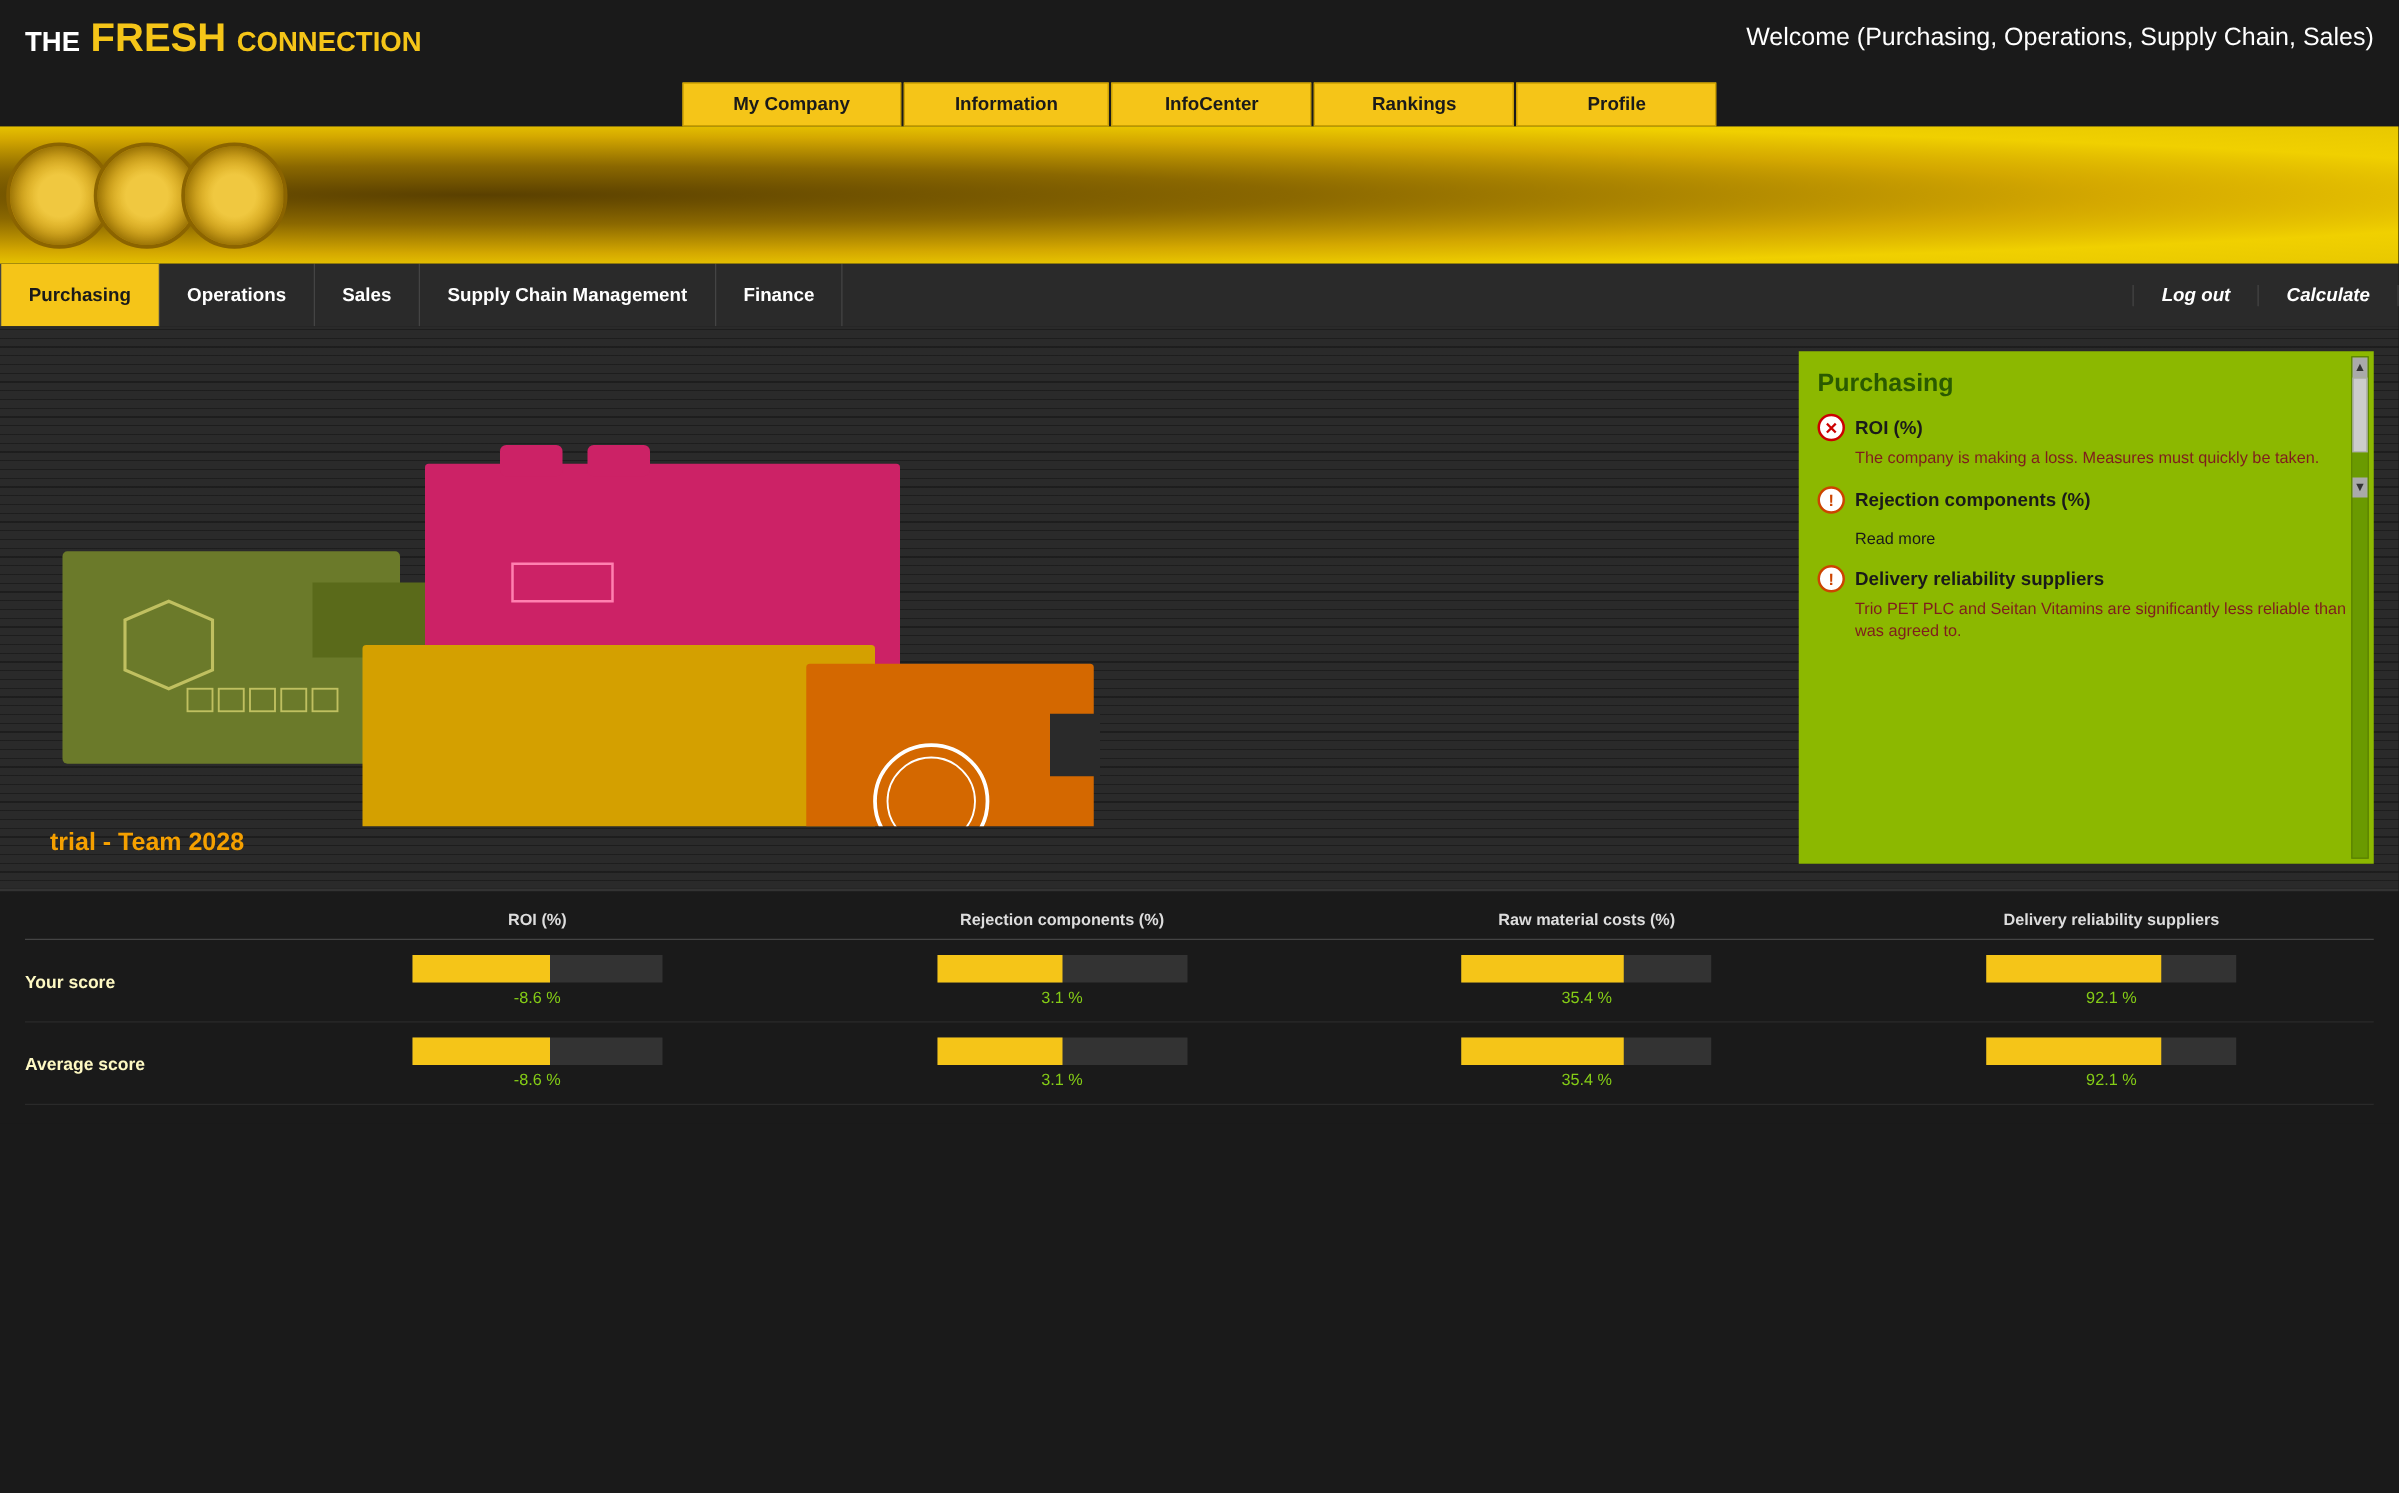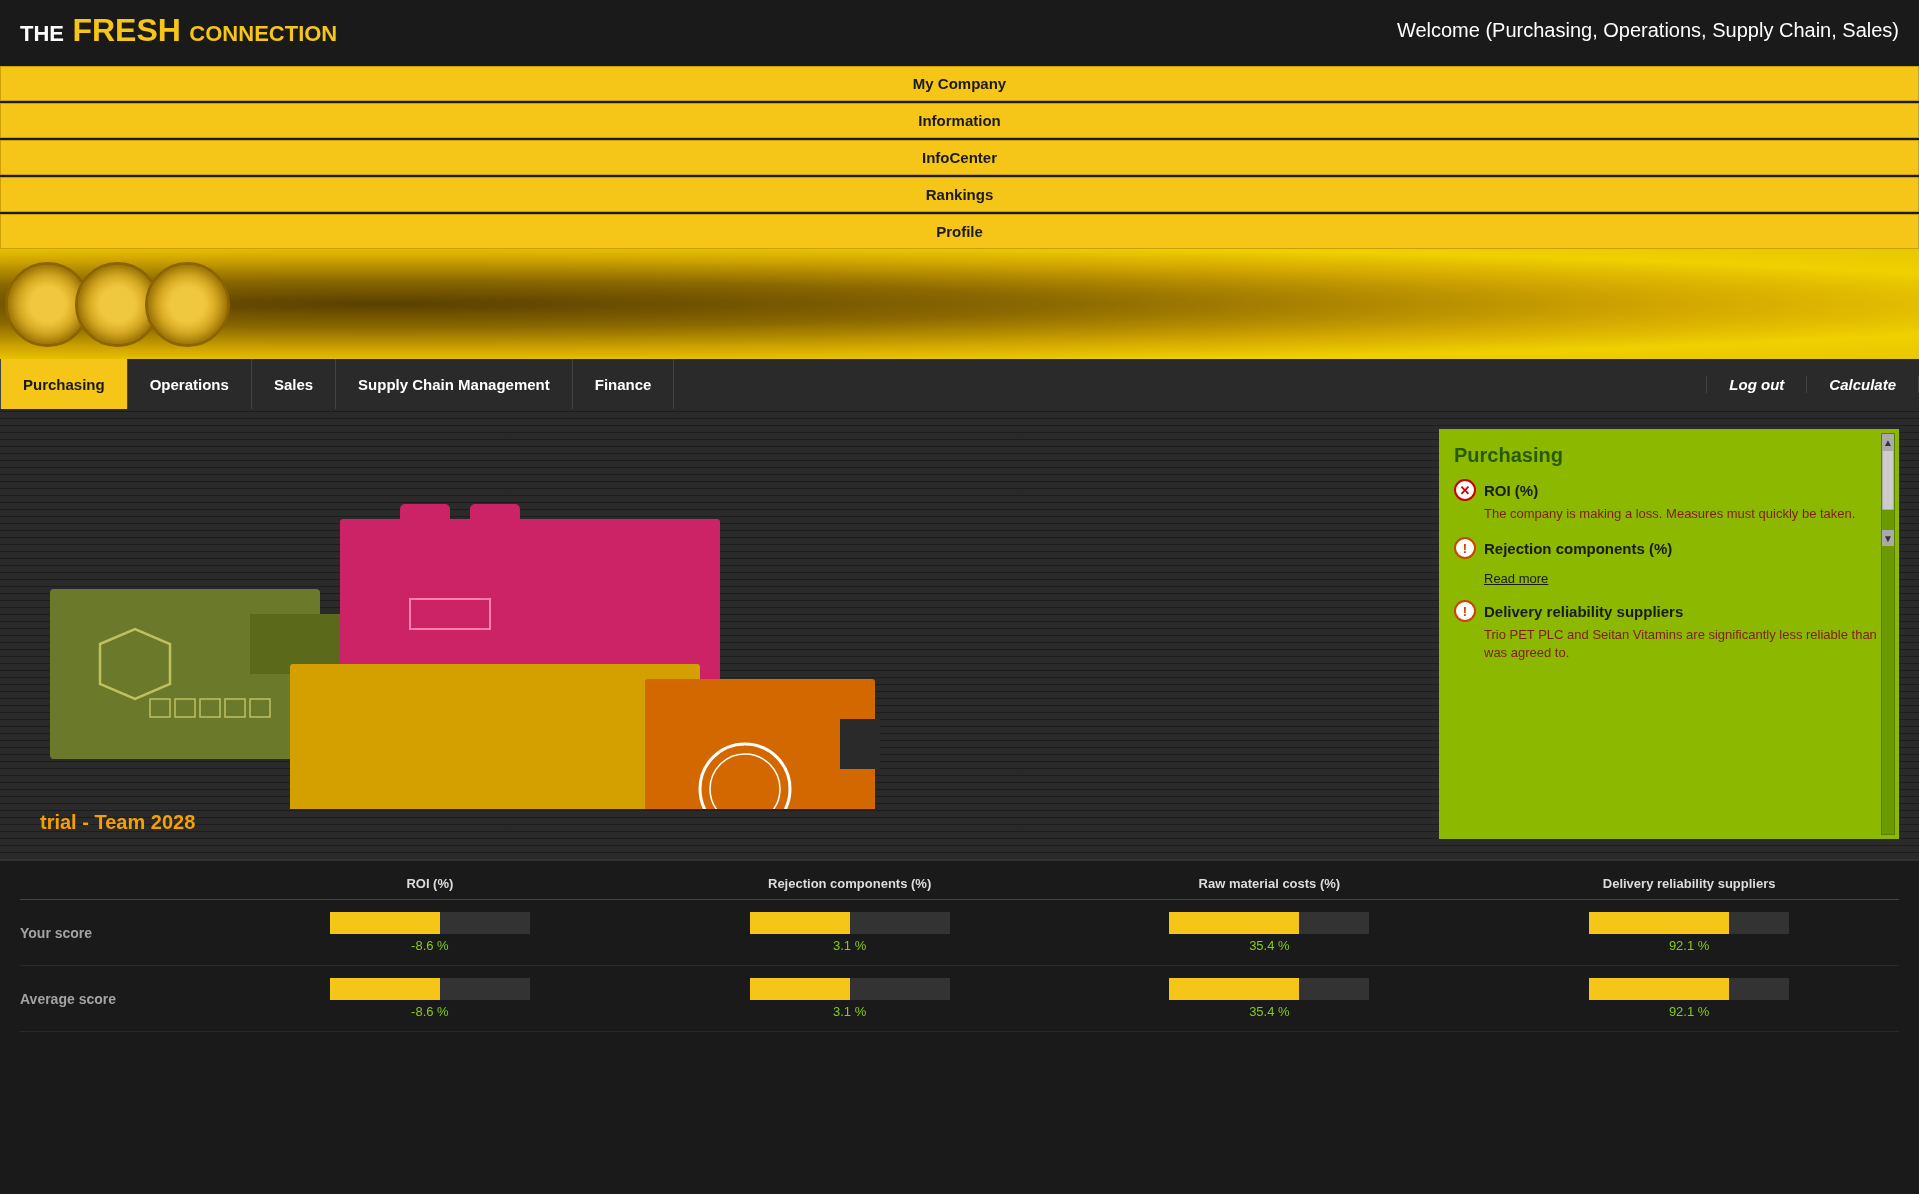--- a/index.html
+++ b/index.html
@@ -20,21 +20,20 @@
     .logo-connection { color: #f5c518; font-size: 22px; font-weight: bold; }
     .welcome-text { color: #fff; font-size: 20px; }
 
     
     .nav-tabs {
       background: #1a1a1a;
       display: flex;
       justify-content: center;
       padding: 6px 0 0 0;
       gap: 2px;
-      flex-direction: column;
     }
     .nav-tab {
       background: #f5c518;
       color: #1a1a1a;
       font-weight: bold;
       font-size: 15px;
       padding: 8px 40px;
       cursor: pointer;
       border: 1px solid #cca000;
       min-width: 160px;
@@ -193,21 +192,20 @@
     }
     .info-item-text {
       color: #7f1d1d;
       font-size: 13px;
       line-height: 1.4;
       padding-left: 30px;
     }
     .read-more {
       color: #1a1a1a;
       font-size: 13px;
-      text-decoration: underline;
       cursor: pointer;
       padding-left: 30px;
       display: block;
       margin-top: 12px;
     }
     .scrollbar-track {
       position: absolute;
       right: 4px;
       top: 4px;
       bottom: 4px;
@@ -256,21 +254,21 @@
     }
     .score-row {
       display: flex;
       align-items: center;
       padding: 12px 0;
       border-bottom: 1px solid #2a2a2a;
     }
     .score-row-label {
       width: 200px;
       flex-shrink: 0;
-      color: #a3a3a3;
+      color: #fef9c3;
       font-weight: bold;
       font-size: 14px;
     }
     .score-cell {
       flex: 1;
       display: flex;
       flex-direction: column;
       align-items: center;
       gap: 4px;
     }

